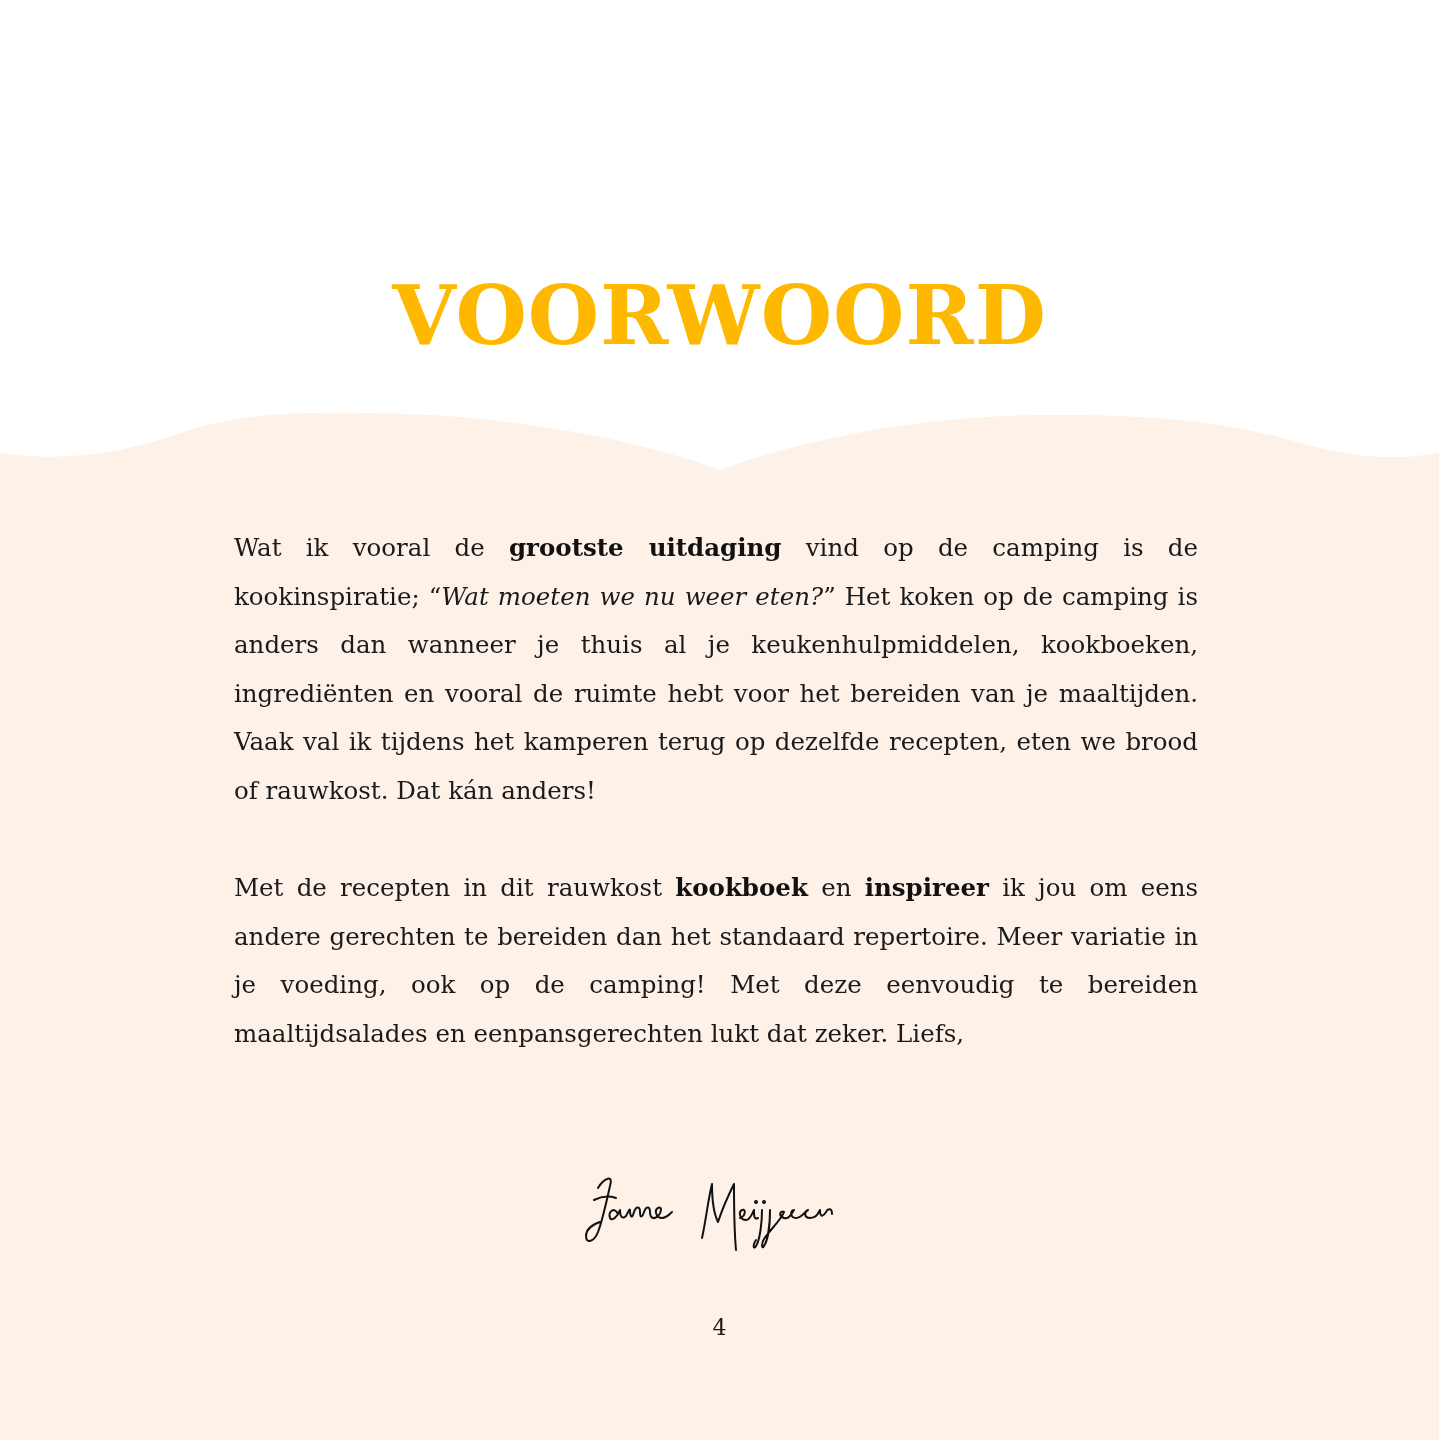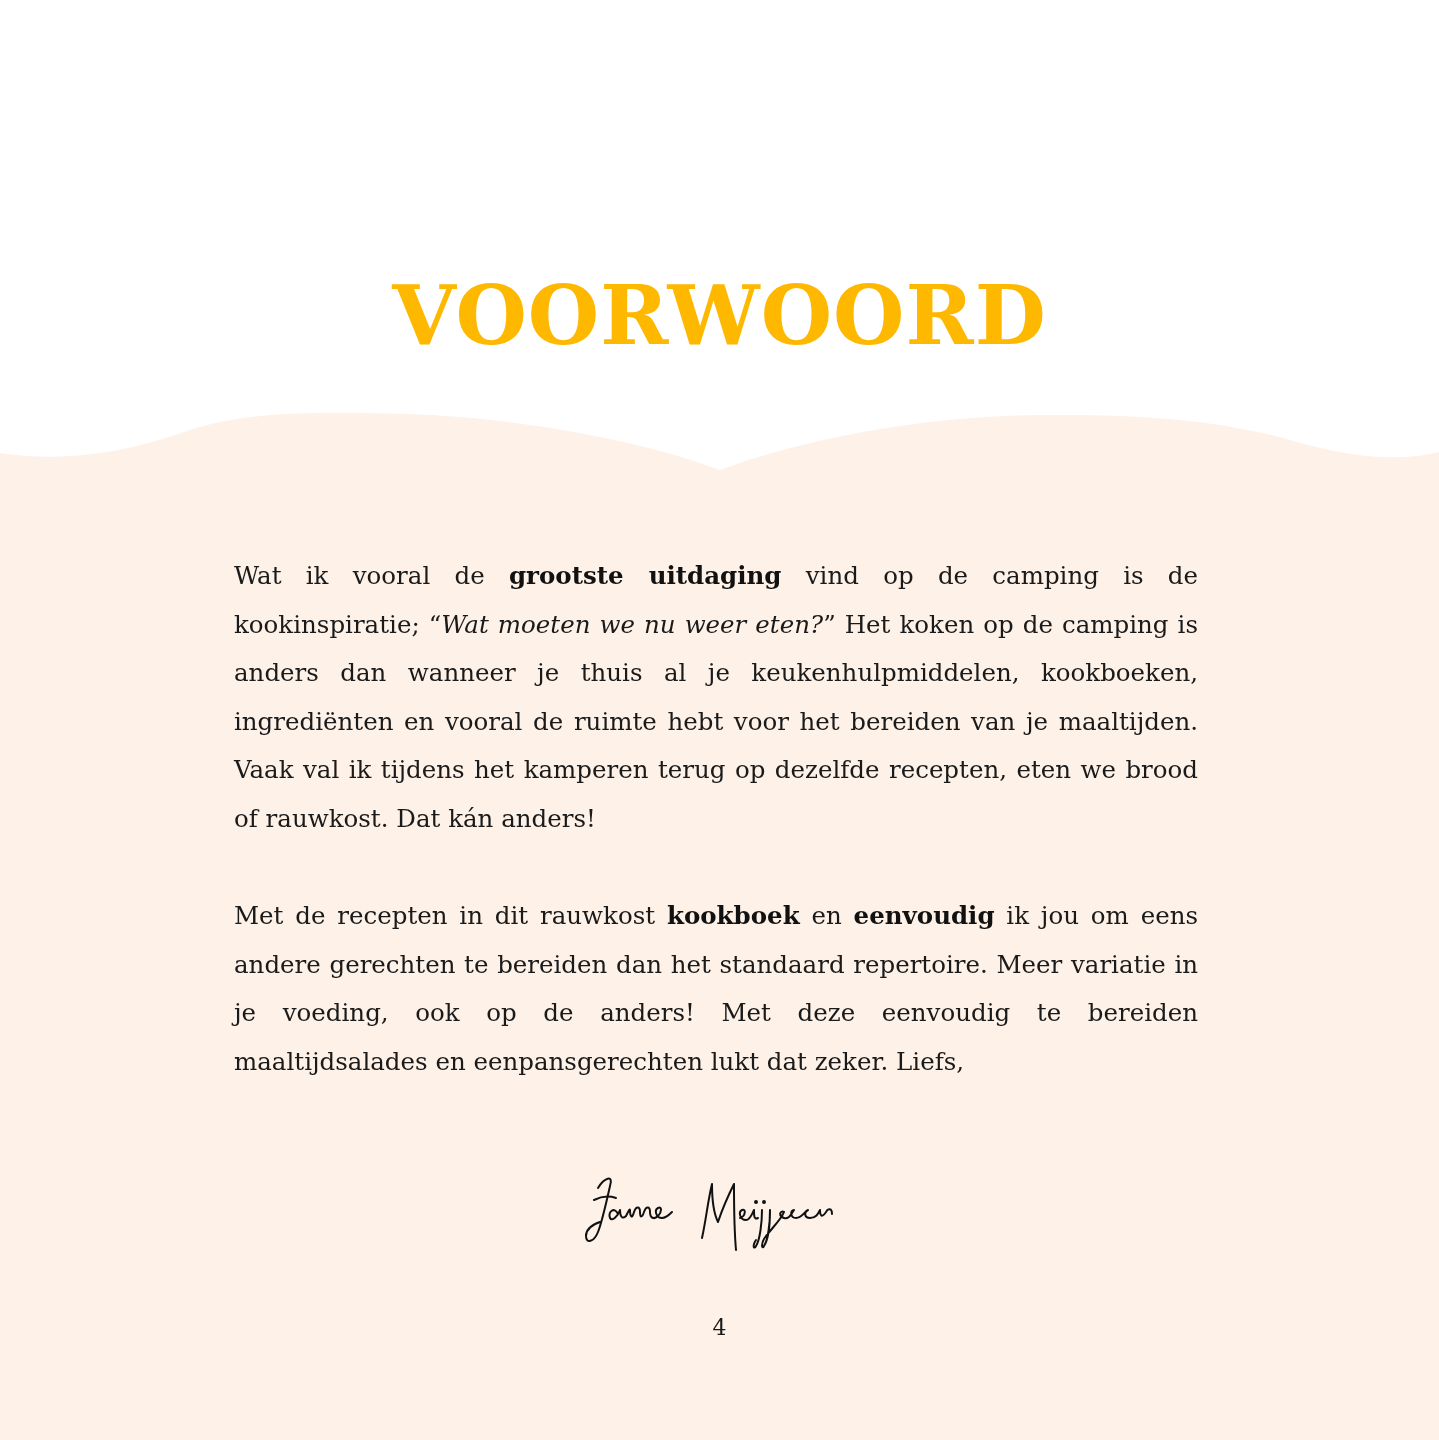--- a/index.html
+++ b/index.html
@@ -15,21 +15,21 @@
       position: absolute; left: 0; top: 205px; width: 1439px;
       text-align: center;
       font-family: "DejaVu Serif", serif;
       font-weight: bold;
       font-size: 82px;
       letter-spacing: 1px;
       color: #FFB800;
       line-height: 110px;
     }
     .body-text {
-      position: absolute; left: 234px; top: 552px; width: 964px;
+      position: absolute; left: 234px; top: 524px; width: 964px;
       font-family: "DejaVu Serif", serif;
       font-size: 24.5px;
       line-height: 48.6px;
       color: #1a1a1a;
       text-align: justify;
     }
     .body-text p { margin: 0; }
     .body-text p + p { margin-top: 48.6px; }
     .body-text b { font-weight: bold; color: #111; }
     .body-text i { font-style: italic; }
@@ -51,21 +51,21 @@
   <path d="M0,53 C60,62 120,55 190,30 C250,10 330,12 410,14 C520,18 640,40 720,70 C800,40 920,16 1040,15 C1140,14 1220,20 1290,40 C1350,58 1400,62 1439,52 L1439,1040 L0,1040 Z" fill="#FDF1E8"></path>
 </svg>
 
 <h1 class="title">VOORWOORD</h1>
 
 <div class="body-text">
   <p>
     <span>Wat ik vooral de </span><b>grootste uitdaging</b><span> vind op de camping is de kookinspiratie; “</span><i>Wat moeten we nu weer eten?</i><span>” Het koken op de camping is anders dan wanneer je thuis al je keukenhulpmiddelen, kookboeken, ingrediënten en vooral de ruimte hebt voor het bereiden van je maaltijden. Vaak val ik tijdens het kamperen terug op dezelfde recepten, eten we brood of rauwkost. Dat kán anders!</span>
   </p>
   <p>
-    <span>Met de recepten in dit rauwkost </span><b>kookboek</b><span> en </span><b>eenvoudig</b><span> ik jou om eens andere gerechten te bereiden dan het standaard repertoire. Meer variatie in je voeding, ook op de anders! Met deze eenvoudig te bereiden maaltijdsalades en eenpansgerechten lukt dat zeker. Liefs,</span>
+    <span>Met de recepten in dit rauwkost </span><b>kookboek</b><span> en </span><b>inspireer</b><span> ik jou om eens andere gerechten te bereiden dan het standaard repertoire. Meer variatie in je voeding, ook op de camping! Met deze eenvoudig te bereiden maaltijdsalades en eenpansgerechten lukt dat zeker. Liefs,</span>
   </p>
 </div>
 
 <svg class="signature" viewBox="0 0 300 110" aria-label="">
   <title>Janne Meijssen</title>
   <g fill="none" stroke="#111" stroke-width="2" stroke-linecap="round" stroke-linejoin="round">
 
     <path d="M28,28 C34,18 44,14 40,26 C36,44 32,62 28,72 C24,82 16,84 16,76 C16,68 24,64 30,62"></path>
     <path d="M24,40 C32,36 40,36 46,38"></path>
 

